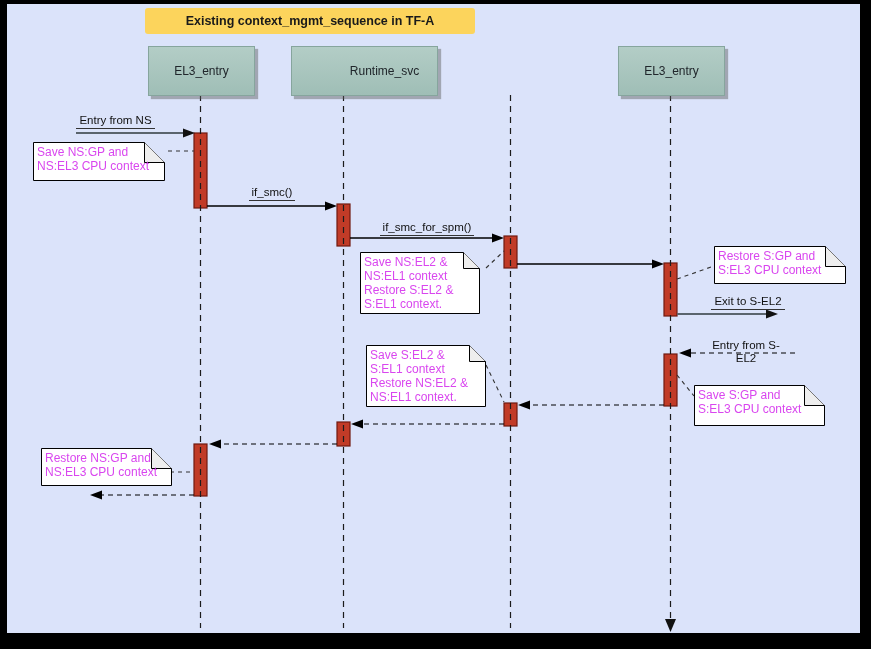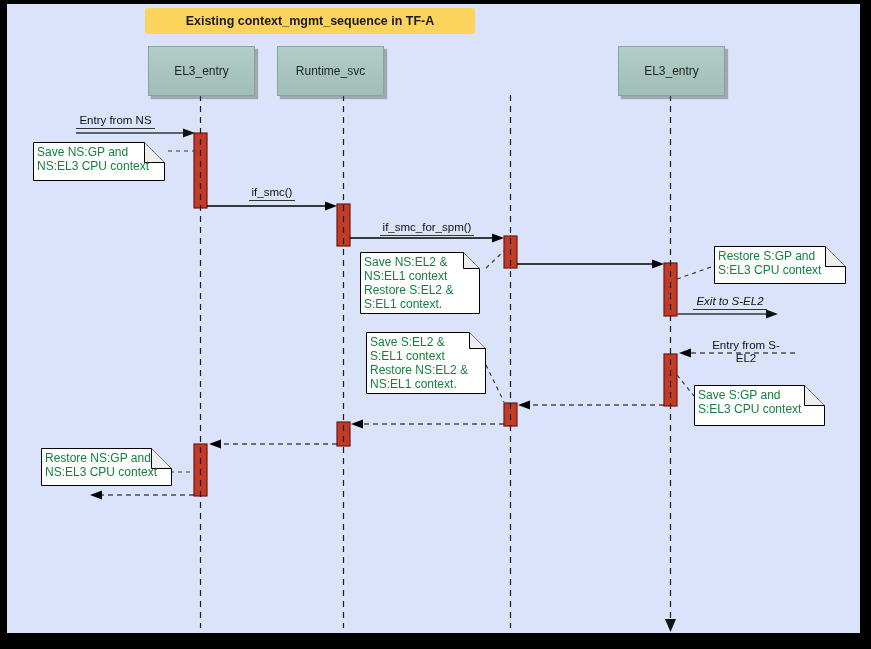--- a/index.html
+++ b/index.html
@@ -14,21 +14,21 @@
     background:linear-gradient(180deg,#b3cdc6 0%,#9fbeb6 100%);
     border:1px solid #86a59d;box-shadow:3px 3px 1px rgba(90,90,90,0.45);
     display:flex;align-items:center;justify-content:center;
     font-size:12px;color:#20262b;}
   .msg-label{position:absolute;text-align:center;font-size:11.5px;color:#111;line-height:13px;}
   .msg-label span{display:inline-block;border-bottom:1px solid #333;padding:0 3px 1px 3px;}
   .msg-label.no-underline span{border-bottom:none;margin-left:24px;}
   .note{position:absolute;}
   .note svg{position:absolute;left:0;top:0;}
   .note-text{position:absolute;left:0;top:0;right:0;bottom:0;padding:3px 4px;
-    font-size:12px;line-height:14px;color:#15803d;white-space:pre-line;}
+    font-size:12px;line-height:14px;color:#d946ef;white-space:pre-line;}
 </style>
 </head>
 <body>
 
 <div class="canvas">
   <div class="paper"></div>
 
   <svg class="overlay" width="871" height="649" viewBox="0 0 871 649">
 
     <g fill="#c13b27" stroke="#701a10" stroke-width="1.2">
@@ -102,30 +102,30 @@
       <line x1="677" y1="279" x2="714" y2="266"></line>
       <line x1="486" y1="365" x2="504" y2="402"></line>
       <line x1="677" y1="375" x2="694" y2="396"></line>
       <line x1="170" y1="472" x2="194" y2="472"></line>
     </g>
   </svg>
 
   <div class="title-banner">Existing context_mgmt_sequence in TF-A</div>
 
   <div class="head" style="left:148px;">EL3_entry</div>
-  <div class="head" style="left:277px;">Runtime_svc</div>
+  <div class="head" style="left:291px;padding-left:40px;">Runtime_svc</div>
   <div class="head" style="left:618px;">EL3_entry</div>
 
   <div class="msg-label" style="left:58px;top:114px;width:115px;">
     <span>Entry from NS</span></div>
   <div class="msg-label" style="left:236px;top:186px;width:72px;">
     <span>if_smc()</span></div>
   <div class="msg-label" style="left:370px;top:221px;width:114px;">
     <span>if_smc_for_spm()</span></div>
-  <div class="msg-label" style="left:682px;top:295px;width:96px;font-style:italic;">
+  <div class="msg-label" style="left:700px;top:295px;width:96px;">
     <span>Exit to S-EL2</span></div>
   <div class="msg-label no-underline" style="left:684px;top:339px;width:100px;">
     <span>Entry from S-EL2</span></div>
 
   <div class="note" style="left:33px;top:142px;width:132px;height:39px;">
     <svg width="132" height="39" viewBox="0 0 132 39">
       <path d="M0.5,0.5 L111.5,0.5 L131.5,20.5 L131.5,38.5 L0.5,38.5 Z" fill="#fff" stroke="#000"></path>
       <path d="M111.5,0.5 L111.5,20.5 L131.5,20.5" fill="#eee" stroke="#000"></path>
     </svg>
     <div class="note-text">Save NS:GP and
@@ -145,21 +145,21 @@
 
   <div class="note" style="left:714px;top:246px;width:132px;height:38px;">
     <svg width="132" height="38" viewBox="0 0 132 38">
       <path d="M0.5,0.5 L111.5,0.5 L131.5,20.5 L131.5,37.5 L0.5,37.5 Z" fill="#fff" stroke="#000"></path>
       <path d="M111.5,0.5 L111.5,20.5 L131.5,20.5" fill="#eee" stroke="#000"></path>
     </svg>
     <div class="note-text">Restore S:GP and
 S:EL3 CPU context</div>
   </div>
 
-  <div class="note" style="left:366px;top:332px;width:112px;height:62px;">
+  <div class="note" style="left:366px;top:345px;width:112px;height:62px;">
     <svg width="120" height="62" viewBox="0 0 120 62">
       <path d="M0.5,0.5 L103.5,0.5 L119.5,16.5 L119.5,61.5 L0.5,61.5 Z" fill="#fff" stroke="#000"></path>
       <path d="M103.5,0.5 L103.5,16.5 L119.5,16.5" fill="#eee" stroke="#000"></path>
     </svg>
     <div class="note-text">Save S:EL2 &amp;
 S:EL1 context
 Restore NS:EL2 &amp;
 NS:EL1 context.</div>
   </div>
 

